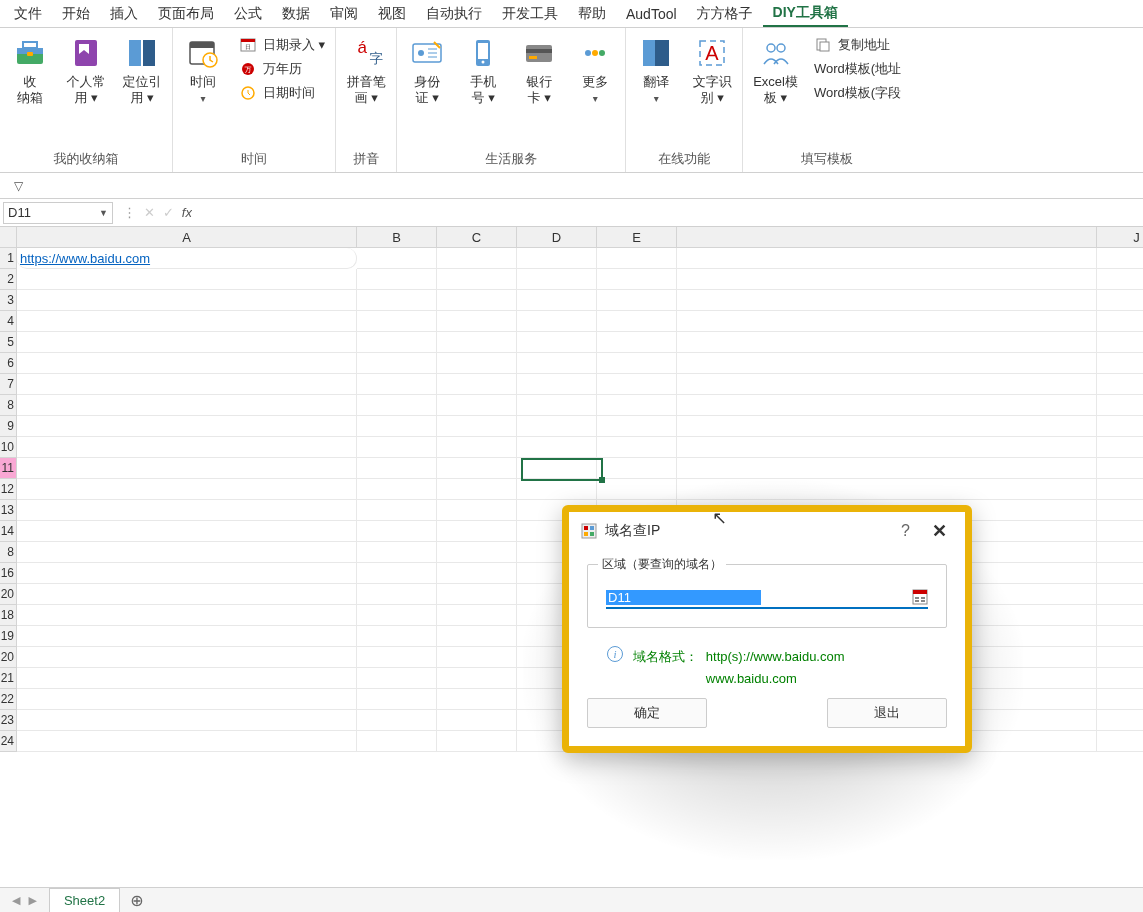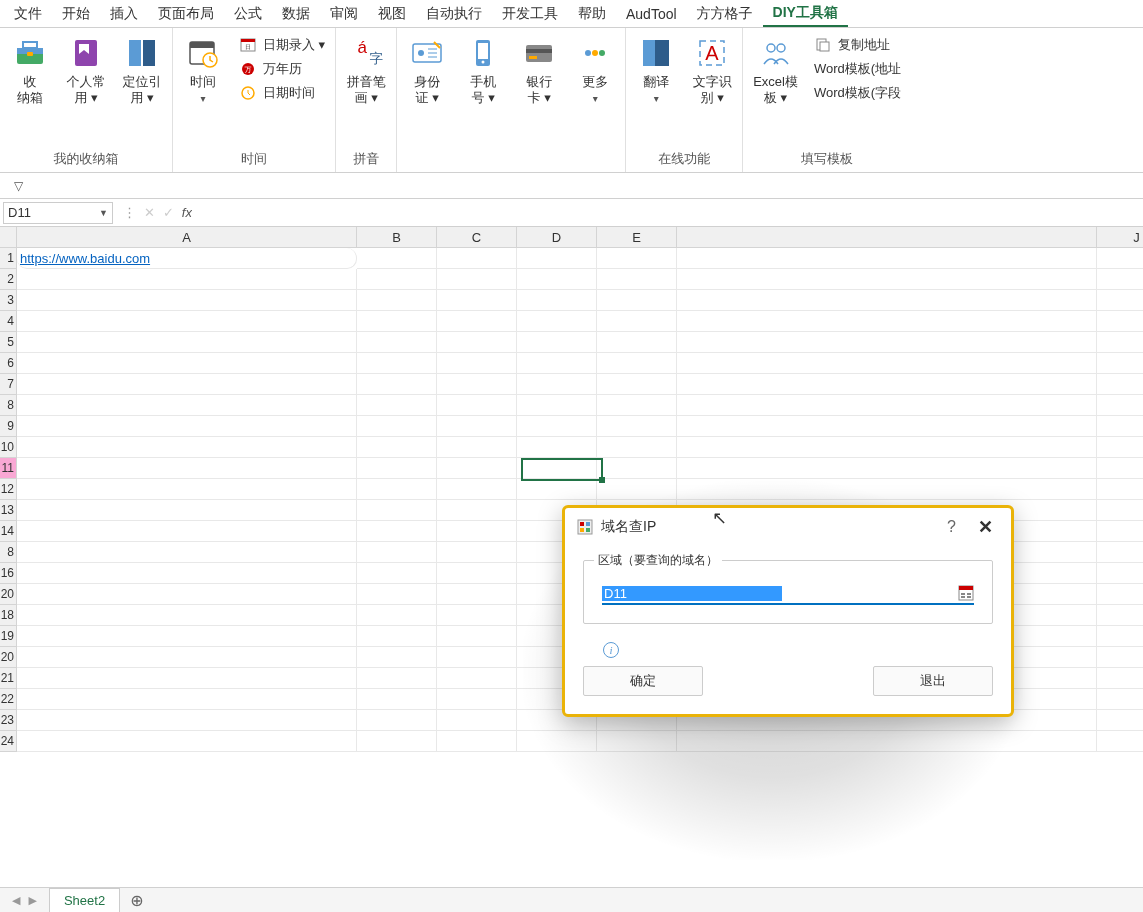--- a/index.html
+++ b/index.html
@@ -33,21 +33,21 @@
 .row-headers{position:absolute;top:21px;left:0;width:17px}
 .rh{height:21px;border-right:1px solid #d4d4d4;border-bottom:1px solid #d4d4d4;background:#f0f0f0;display:flex;align-items:center;justify-content:flex-end;padding-right:2px;font-size:12px;color:#333}
 .rh.sel{background:#f9a8d4}
 .cells{position:absolute;top:21px;left:17px}
 .cell-row{display:flex;height:21px}
 .cell{border-right:1px solid #e8e8e8;border-bottom:1px solid #e8e8e8;font-size:13px;padding:0 3px;display:flex;align-items:center;overflow:visible;white-space:nowrap}
 .cell.link{color:#0563c1;text-decoration:underline}
 .sel-box{position:absolute;border:2px solid #217346;pointer-events:none}
 .sel-handle{position:absolute;width:6px;height:6px;background:#217346;right:-4px;bottom:-4px}
 .dialog-shadow{position:absolute;left:523px;top:253px;width:500px;height:380px;background:radial-gradient(ellipse at center, rgba(0,0,0,0.18) 0%, rgba(0,0,0,0.12) 40%, rgba(0,0,0,0) 72%);pointer-events:none}
-.dialog{position:absolute;left:562px;top:278px;width:452px;background:#fff;border:3px solid #eab308;border-radius:6px;box-shadow:0 6px 24px rgba(0,0,0,0.25)}
+.dialog{position:absolute;left:562px;top:278px;width:410px;background:#fff;border:7px solid #eab308;border-radius:6px;box-shadow:0 6px 24px rgba(0,0,0,0.25)}
 .dlg-title{display:flex;align-items:center;padding:8px 12px;gap:8px;height:38px}
 .dlg-title .ticon{width:16px;height:16px}
 .dlg-title .ttext{font-size:14px;flex:1}
 .dlg-title .help{font-size:16px;color:#666;padding:0 8px;cursor:default}
 .dlg-title .close{font-size:18px;color:#333;padding:0 6px;cursor:default;font-weight:bold}
 .dlg-body{padding:14px 18px 18px 18px}
 .field-box{border:1px solid #ccc;border-radius:2px;padding:22px 18px 18px 18px;position:relative}
 .field-label{position:absolute;top:-9px;left:10px;background:#fff;padding:0 4px;font-size:12px}
 .field-input-wrap{display:flex;align-items:center;border-bottom:2px solid #0070c0;padding:2px 0}
 .field-input{flex:1;border:none;outline:none;font-size:13px;background:#3399ff;color:#fff;padding:0 2px;width:30px}
@@ -223,20 +223,21 @@
           <span class="icon">
             <svg width="34" height="34">
               <circle cx="10" cy="17" r="3" fill="#5b9bd5"></circle>
               <circle cx="17" cy="17" r="3" fill="#fa0"></circle>
               <circle cx="24" cy="17" r="3" fill="#4a6"></circle>
             </svg>
           </span>
           <span class="lbl"><span>更多</span><br><span class="dd">▾</span></span>
         </div>
     </div>
+    <div class="ribbon-group-label">生活服务</div>
   </div>
 
   <div class="ribbon-group">
     <div class="ribbon-group-body">
       <div class="big-btn">
           <span class="icon">
             <svg width="34" height="34">
               <rect x="4" y="4" width="14" height="26" fill="#5b9bd5"></rect>
               <rect x="16" y="4" width="14" height="26" fill="#2e5c8a"></rect>
             </svg>
@@ -593,20 +594,26 @@
                 <rect x="1" y="1" width="14" height="4" fill="#c00"></rect>
                 <rect x="3" y="8" width="4" height="2" fill="#888"></rect>
                 <rect x="9" y="8" width="4" height="2" fill="#888"></rect>
                 <rect x="3" y="11" width="4" height="2" fill="#888"></rect>
                 <rect x="9" y="11" width="4" height="2" fill="#888"></rect>
               </svg></span>
         </div>
       </div>
       <div class="hint">
         <span class="info">i</span>
+        <div class="hint-text">
+          <span>域名格式：</span>
+          <span>http(s)://www.baidu.com</span><br>
+          <span style="visibility:hidden">域名格式：</span>
+          <span>www.baidu.com</span>
+        </div>
       </div>
       <div class="dlg-btns">
         <div class="dlg-btn">确定</div>
         <div class="dlg-btn">退出</div>
       </div>
     </div>
   </div>
 
   <span class="cursor">↖</span>
 </div>

